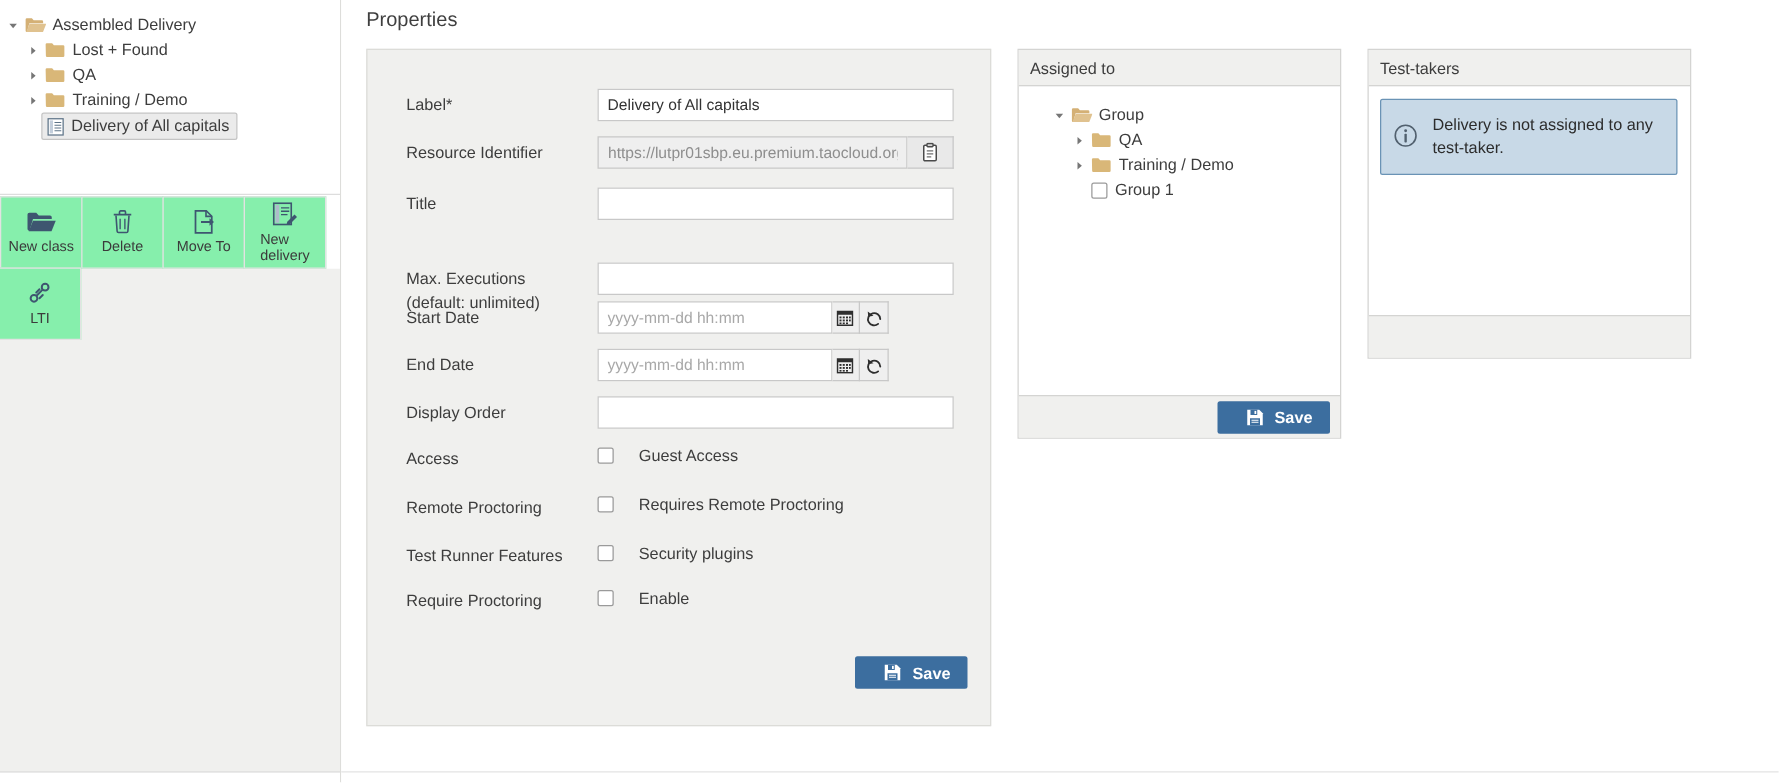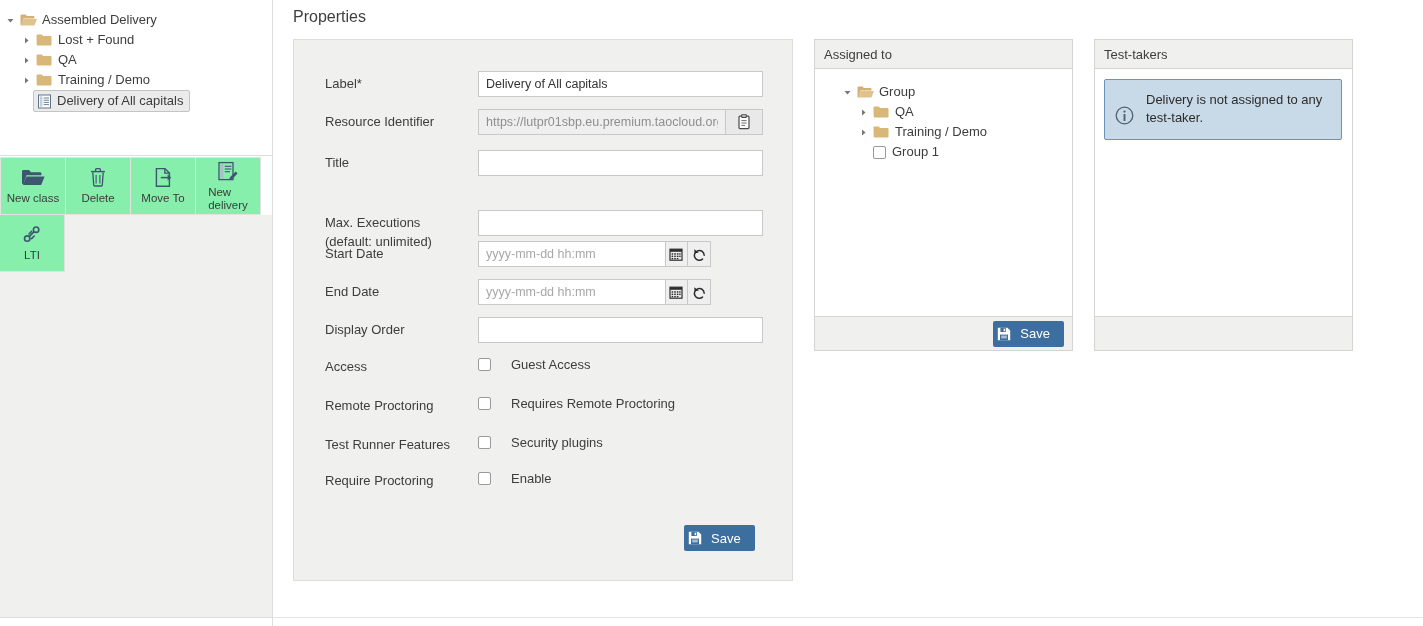--- a/index.html
+++ b/index.html
@@ -176,36 +176,37 @@
     font-size: 13px; color: #3d3d3d;
     margin-left: 20px; line-height: 21px;
   }
 
   .btn-save {
     background: #3c6e9f;
     color: #ffffff;
     border: none;
     border-radius: 2px;
     height: 26px;
-    padding: 0 14px 0 4px;
+    padding: 0 14px 0 23px;
     font-family: "Liberation Sans", sans-serif;
     font-size: 13px;
     display: inline-flex; align-items: center;
     cursor: pointer;
+    font-weight: bold;
   }
   .btn-save .save-ico { margin-right: 9px; display: flex; }
 
   
   .side-panel {
     position: absolute; top: 39px;
     background: #ffffff;
     border: 1px solid #d4d4d2;
   }
   #assigned-panel { left: 541px; width: 259px; height: 312px; }
-  #testtakers-panel { left: 821px; width: 259px; height: 312px; }
+  #testtakers-panel { left: 821px; width: 259px; height: 248px; }
   .panel-head {
     height: 29px;
     background: #f0f0ee;
     border-bottom: 1px solid #d4d4d2;
     display: flex; align-items: center;
     padding-left: 9px;
     font-size: 13px; color: #3d3d3d;
   }
   .panel-body { padding: 13px 10px 12px 12px; position: relative; height: 247px; }
   .panel-foot {
@@ -215,21 +216,21 @@
     border-top: 1px solid #d4d4d2;
     display: flex; align-items: center; justify-content: flex-end;
     padding-right: 8px;
   }
   .panel-foot.empty { justify-content: flex-end; }
 
   .info-box {
     background: #c8d9e7;
     border: 1px solid #6a93b5;
     border-radius: 2px;
-    display: flex; align-items: flex-end;
+    display: flex; align-items: center;
     padding: 11px 12px 11px 10px;
     margin: 2px 1px 0 0;
   }
   .info-ico { flex: none; margin-right: 12px; margin-top: 1px; }
   .info-text { font-size: 13px; color: #2c2c2c; line-height: 1.42; }
 </style>
 </head>
 <body>
 
 <div id="app">

